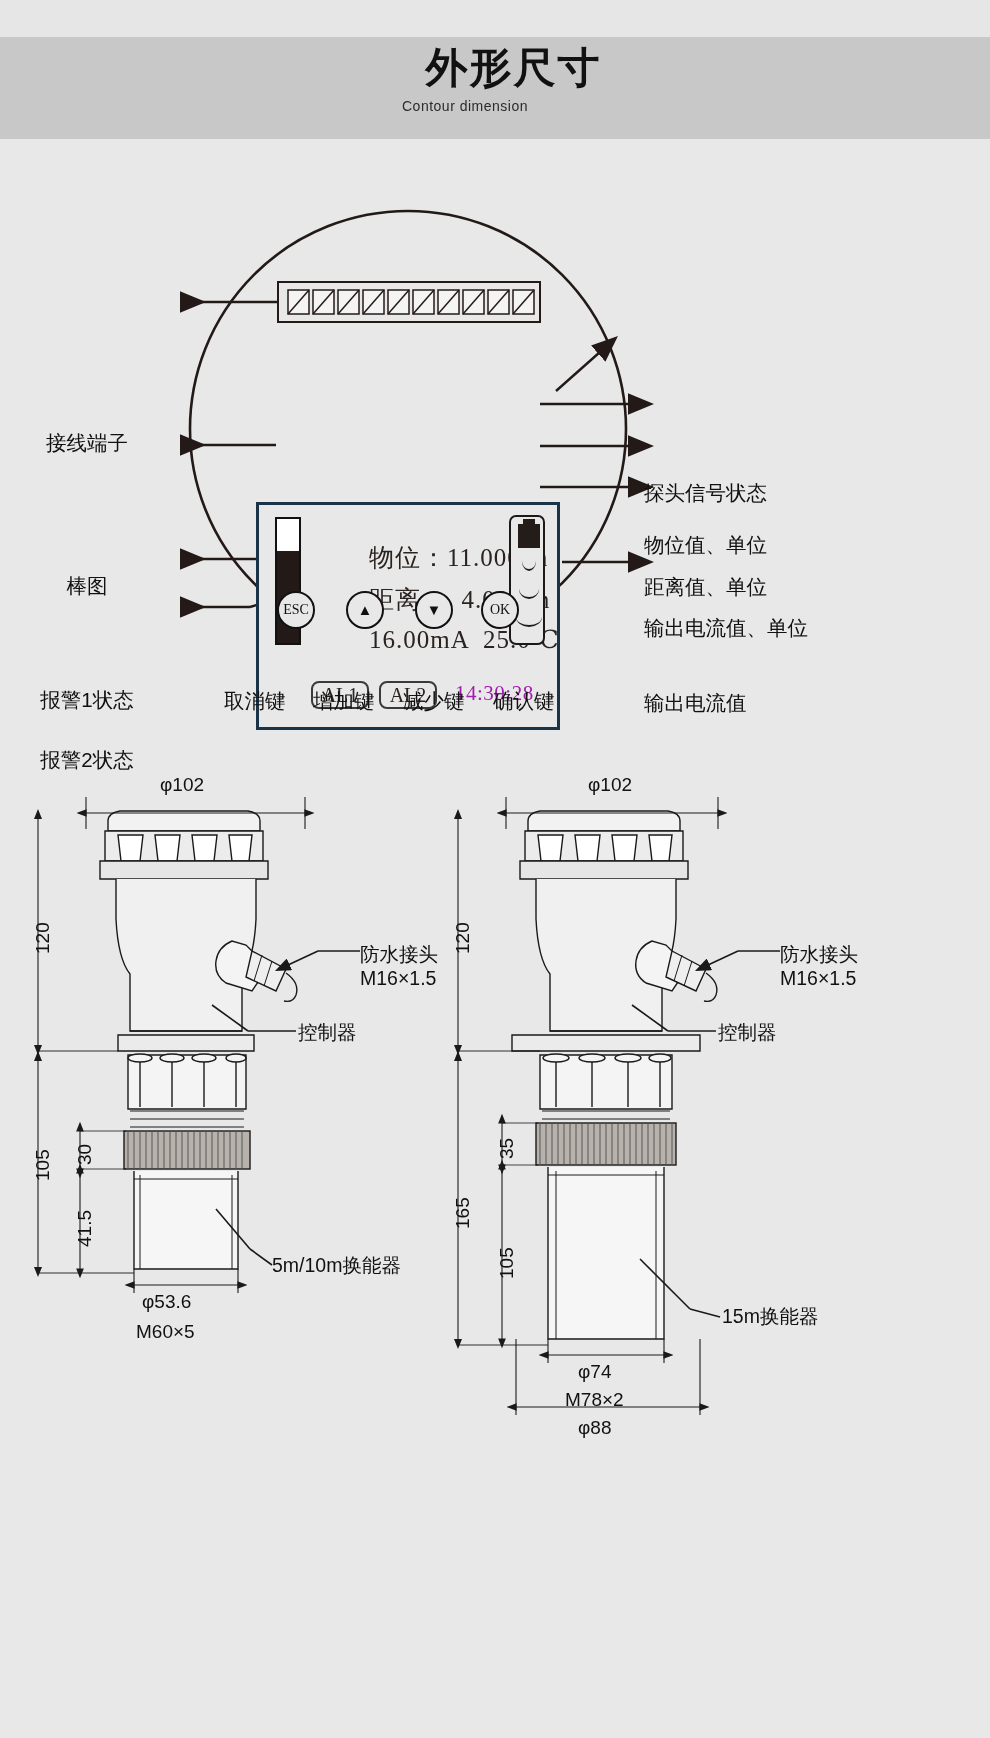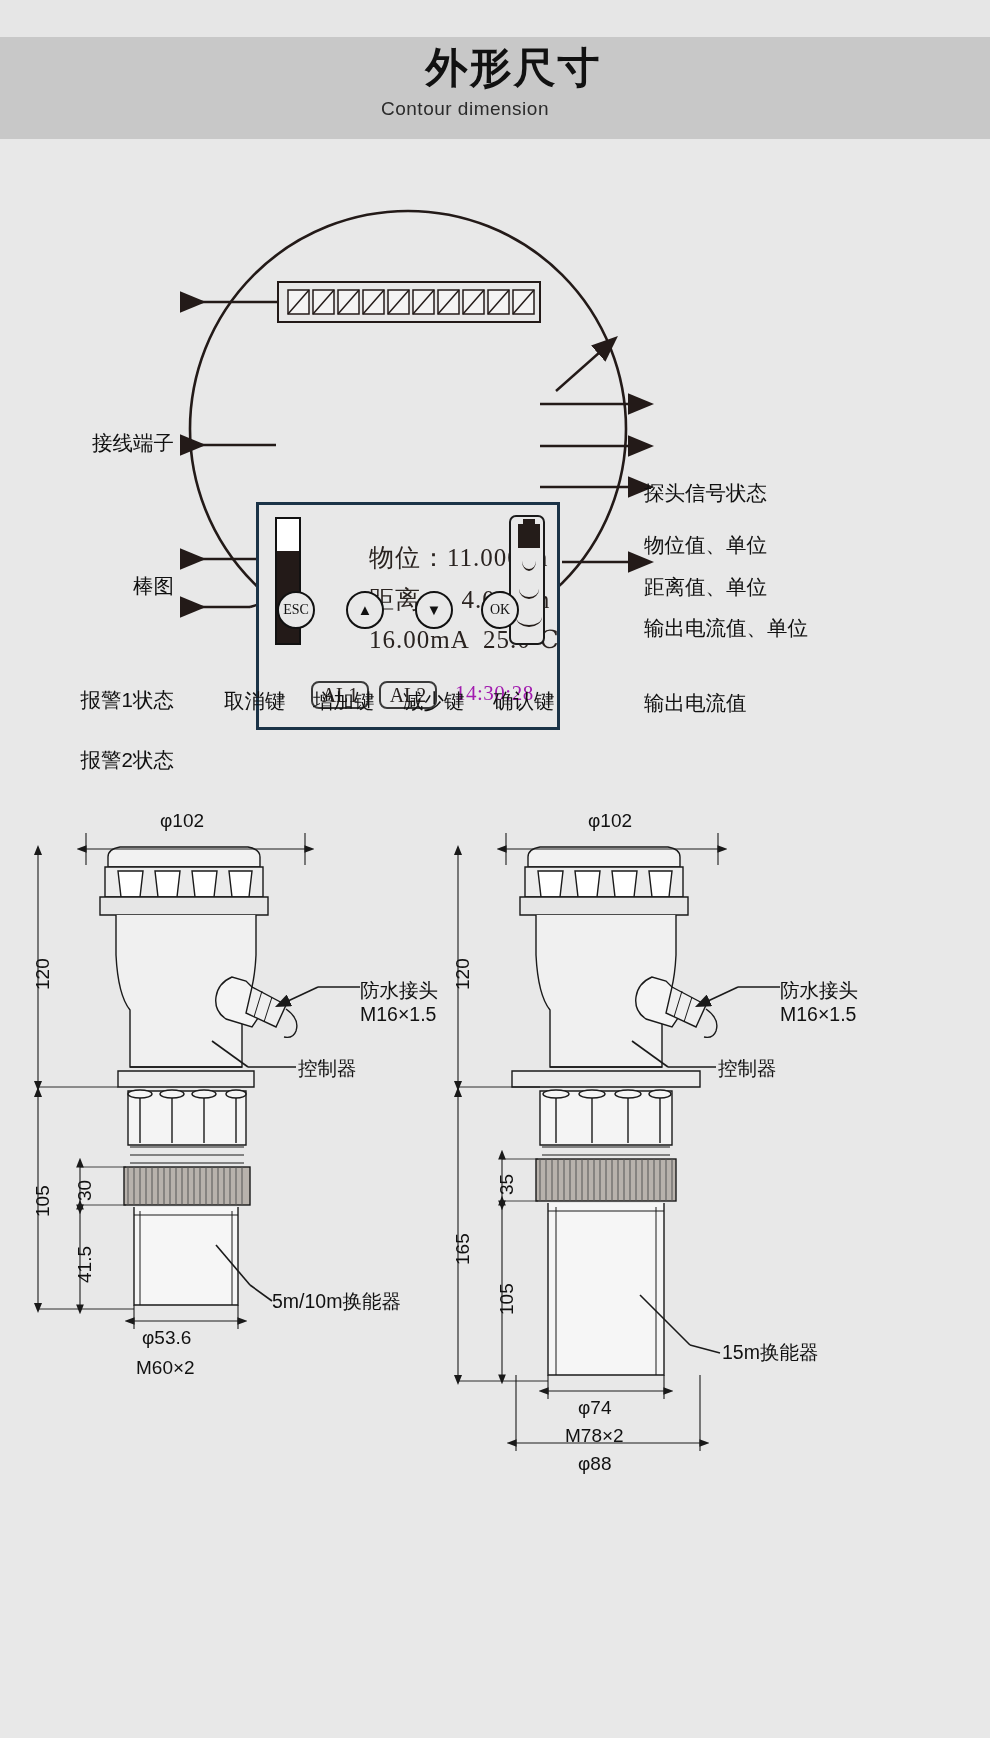--- a/index.html
+++ b/index.html
@@ -17,32 +17,32 @@
     position:absolute; left:0; top:37px; width:990px; height:102px;
     background:#c8c8c8;
   }
   .banner-title {
     position:absolute; left:0; top:41px; width:990px;
     text-align:center; font-size:42px; font-weight:700; color:#111;
     letter-spacing:2px; line-height:54px;padding-left:37px;
   }
   .banner-sub {
     position:absolute; left:0; top:98px; width:930px;
-    text-align:center; font-size:19px; color:#2b2b2b; letter-spacing:.5px;
+    text-align:center; font-size:14px; color:#2b2b2b; letter-spacing:.5px;
   }
 
   
   .panel-area { position:absolute; left:0; top:139px; width:990px; height:630px; }
   svg.vec { position:absolute; left:0; top:0; overflow:visible; }
 
   .lbl {
     position:absolute; font-size:20.5px; color:#111; white-space:nowrap;
     font-family:"Liberation Sans","DejaVu Sans",sans-serif; font-weight:500;
   }
-  .lbl-r { text-align:right; }
+  .lbl-r { text-align:center; }
 
   
   .lcd {
     position:absolute; left:256px; top:363px; width:304px; height:228px;
     border:3px solid #1b3347; background:#e8e8e8;
   }
   .bargraph {
     position:absolute; left:16px; top:12px; width:26px; height:128px;
     border:2px solid #111; background:#fff;
   }
@@ -93,21 +93,21 @@
     position:absolute; width:38px; height:38px; border-radius:50%;
     border:2.5px solid #111; background:#e8e8e8;
     font-family:"Liberation Serif","DejaVu Serif",serif;
     font-size:14px; color:#111; text-align:center; line-height:34px;
   }
   .key .tri { display:inline-block; font-size:15px; line-height:34px; }
 
   .keylabel { position:absolute; font-size:20.5px; color:#111; white-space:nowrap; }
 
   
-  .draw-area { position:absolute; left:0; top:769px; width:990px; height:850px;margin-top:36px; }
+  .draw-area { position:absolute; left:0; top:769px; width:990px; height:850px; }
   .dim {
     position:absolute; font-family:"Liberation Sans","DejaVu Sans",sans-serif;
     font-size:19px; color:#111; white-space:nowrap;
   }
   .dim.rot { transform-origin: 0 0; transform: rotate(-90deg); }
   .note { position:absolute; font-size:19.5px; color:#111; white-space:nowrap; }
 
   .footer {
     position:absolute; left:0; top:1620px; width:990px; text-align:center;
     font-size:27px; color:#111; letter-spacing:1px;
@@ -428,21 +428,21 @@
         <line x1="690" y1="540" x2="720" y2="548"></line>
       </g>
     </svg>
 
     <div class="dim" style="left:160px; top:5px;">φ102</div>
     <div class="dim rot" style="left:32px; top:185px;">120</div>
     <div class="dim rot" style="left:32px; top:412px;">105</div>
     <div class="dim rot" style="left:74px; top:396px;">30</div>
     <div class="dim rot" style="left:74px; top:478px;">41.5</div>
     <div class="dim" style="left:142px; top:522px;">φ53.6</div>
-    <div class="dim" style="left:136px; top:552px;">M60×2</div>
+    <div class="dim" style="left:136px; top:552px;">M60×5</div>
 
     <div class="note" style="left:360px; top:172px;">防水接头</div>
     <div class="note" style="left:360px; top:198px;">M16×1.5</div>
     <div class="note" style="left:298px; top:250px;">控制器</div>
     <div class="note" style="left:272px; top:483px;">5m/10m换能器</div>
 
     <div class="dim" style="left:588px; top:5px;">φ102</div>
     <div class="dim rot" style="left:452px; top:185px;">120</div>
     <div class="dim rot" style="left:452px; top:460px;">165</div>
     <div class="dim rot" style="left:496px; top:390px;">35</div>

